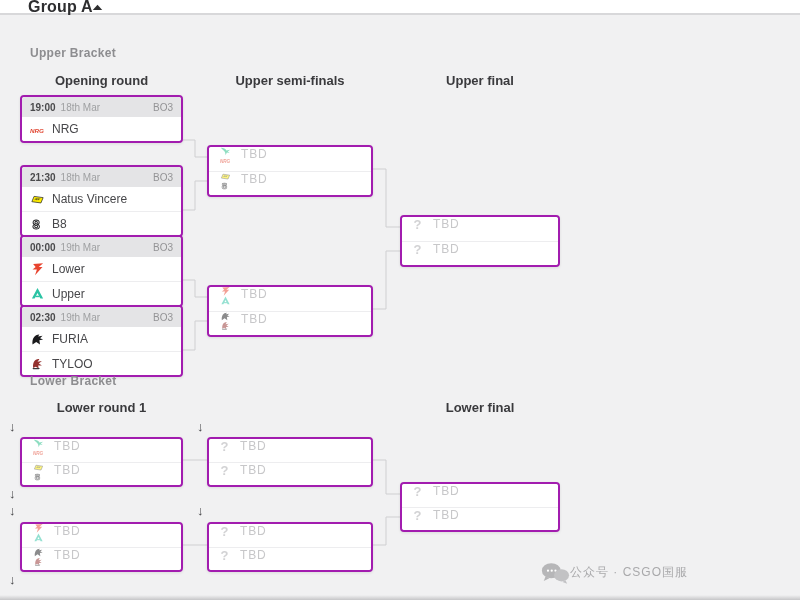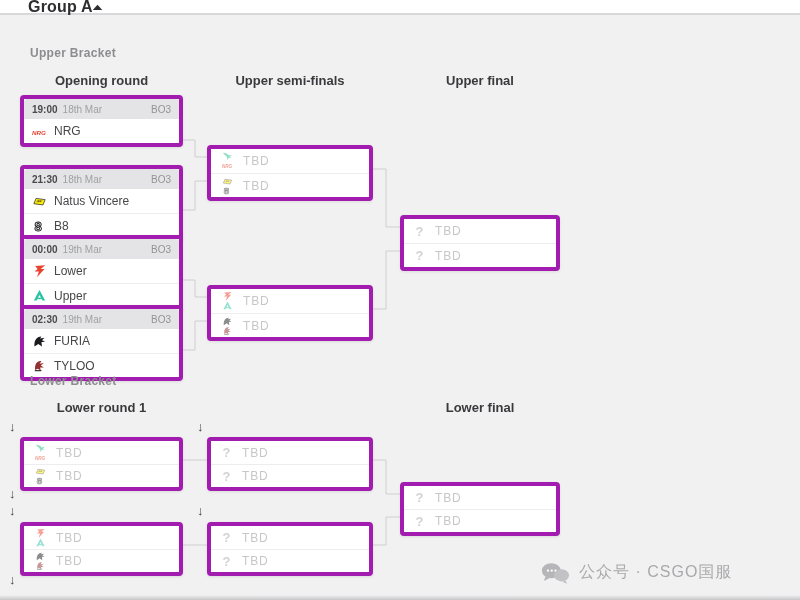--- a/index.html
+++ b/index.html
@@ -11,50 +11,50 @@
   .topbar{position:absolute;left:0;top:0;width:800px;height:15px;background:#fff;
     border-bottom:2px solid #d8d8da;display:flex;align-items:center;
     padding:0 28px;cursor:pointer}
   .topbar .title{font-size:16px;font-weight:bold;color:#2e2e30;letter-spacing:.2px}
   .caret{font-size:9px;color:#2e2e30;transform:scaleX(1.8);display:inline-block}
 
   .section-label{position:absolute;left:30px;font-size:12px;font-weight:bold;color:#8d8d90;letter-spacing:.3px}
   .col-header{position:absolute;text-align:center;font-size:13px;font-weight:bold;color:#3a3a3d}
 
   
-  .box{position:absolute;background:#fff;border:4px solid #a21caf;border-radius:4px;
+  .box{position:absolute;background:#fff;border:2px solid #a21caf;border-radius:4px;
     box-shadow:0 1px 3px rgba(0,0,0,.09)}
   .match-head{height:20px;background:#e4e4e6;border-radius:3px 3px 0 0;display:flex;
     align-items:center;padding:0 8px;font-size:10px;gap:5px}
   .match-head .time{font-weight:bold;color:#4a4a4c}
   .match-head .date{color:#9fa0a2}
   .match-head .fmt{margin-left:auto;color:#939395}
   .team{height:24px;display:flex;align-items:center;gap:7px;padding:0 8px;
     font-size:12px;color:#47474a;background:#fff}
   .team + .team{border-top:1px solid #ededef}
   .team:last-child{border-radius:0 0 3px 3px}
 
-  .slot{display:flex;align-items:center;gap:8px;padding:0 8px;background:#fff}
+  .slot{display:flex;gap:8px;padding:0 8px;background:#fff}
   .slot.h24{height:24px}
   .slot.h23{height:23px}
   .slot + .slot{border-top:1px solid #ededef}
   .slot:first-child{border-radius:3px 3px 0 0}
   .slot:last-child{border-radius:0 0 3px 3px}
   .tbd{font-size:12px;color:#c7c7c9;letter-spacing:.8px}
   .q{width:15px;text-align:center;font-size:13px;font-weight:bold;color:#d2d2d4}
 
   .logo{width:15px;height:15px;flex:none}
   .stack{display:flex;flex-direction:column;align-items:center;width:16px;flex:none;opacity:.5}
   .stack .mini{width:11px;height:11px;margin:-1px 0}
 
   .connectors{position:absolute;left:0;top:0;pointer-events:none}
   .drop-arrow{position:absolute;font-size:13px;color:#434346;line-height:13px}
 
-  .watermark{position:absolute;left:540px;top:561px;display:flex;align-items:center;gap:9px;
-    color:#a9a9ab;font-size:16px;letter-spacing:1px}
+  .watermark{position:absolute;left:540px;top:561px;display:flex;align-items:center;gap:0;
+    color:#a9a9ab;font-size:12px;letter-spacing:1px}
   .watermark svg{width:30px;height:23px}
 
   .bottom-edge{position:absolute;left:0;bottom:0;width:800px;height:5px;
     background:linear-gradient(#f1f1f2,#c6c6c8)}
   .symdefs{position:absolute;width:0;height:0;overflow:hidden}
 </style>
 </head>
 <body>
 
 <svg class="symdefs" aria-hidden="true">

